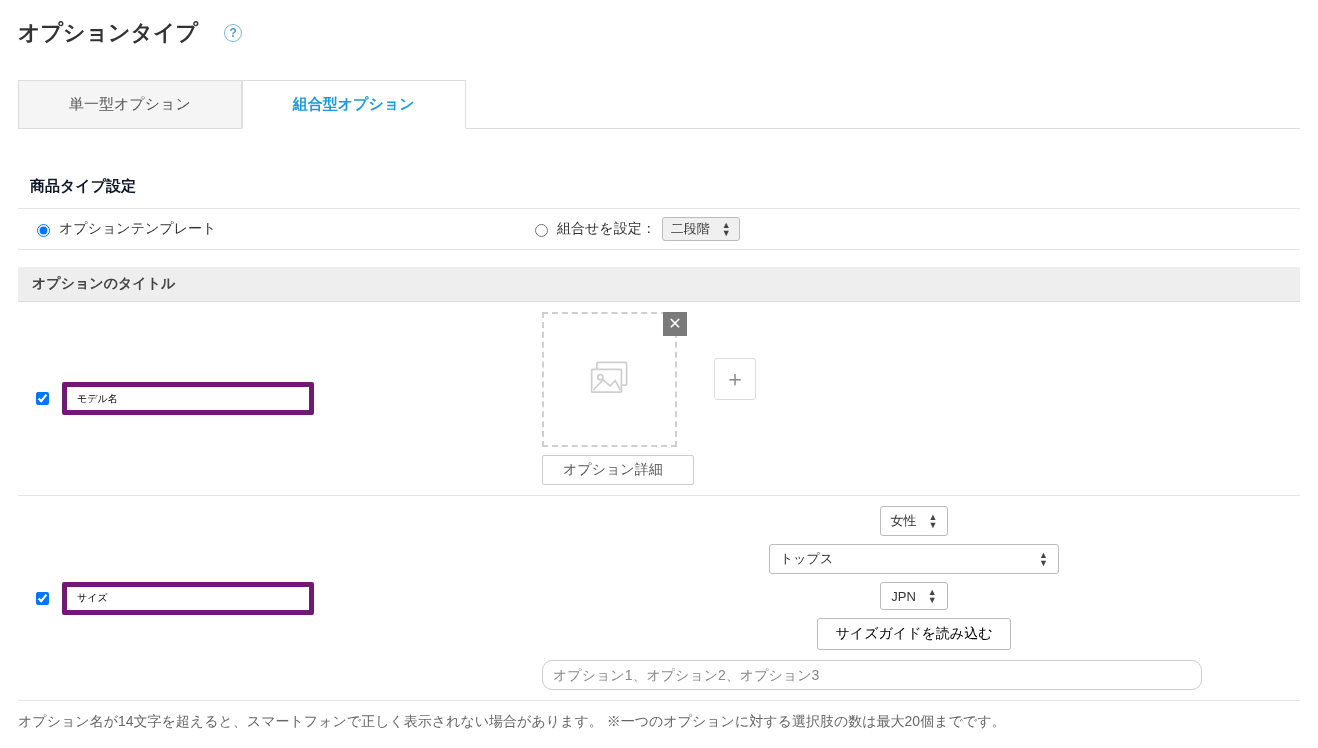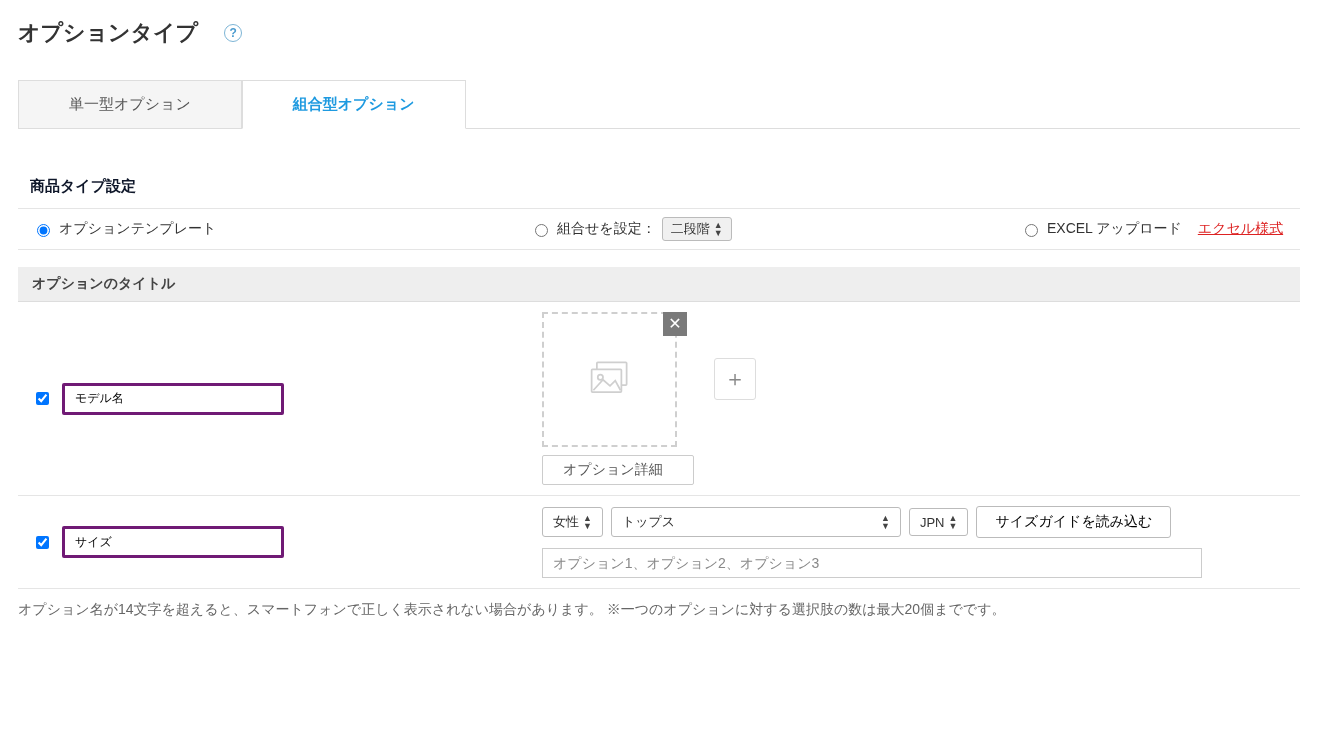--- a/index.html
+++ b/index.html
@@ -72,21 +72,21 @@
   .config-cell.left   { flex: 0 0 498px; }
   .config-cell.center { flex: 0 0 490px; }
   .config-cell.right  { flex: 1; justify-content: flex-start; }
   .select-like {
     border: 1px solid #bbb;
     background: #f0f0f0;
     padding: 2px 8px;
     border-radius: 3px;
     display: inline-flex;
     align-items: center;
-    gap: 4px;
+    gap: 12px;
     cursor: pointer;
     font-size: 13px;
   }
   .select-arrows { font-size: 9px; line-height: 8px; color: #444; }
   .excel-link { color: #d22; text-decoration: underline; cursor: pointer; }
 
   .header-row {
     background: #eeeeee;
     border-bottom: 1px solid #ddd;
     display: flex;
@@ -101,40 +101,40 @@
   .data-row {
     display: flex;
     border-bottom: 1px solid #e5e5e5;
     padding: 10px 14px;
     align-items: center;
   }
   .data-row .col-title  { flex: 0 0 510px; display:flex; align-items:center; gap:10px; }
   .data-row .col-detail { flex: 1; }
 
   input[type=text].field {
-    border: 3px solid #701a75;
+    border: 5px solid #701a75;
     padding: 6px 10px;
-    font-size: 12px;
-    width: 222px;
+    font-size: 10px;
+    width: 252px;
     border-radius: 2px;
   }
   input[type=text].detail-field {
     border: 1px solid #ccc;
     padding: 6px 20px;
     font-size: 14px;
     width: 152px;
     border-radius: 2px;
     color: #555;
   }
   input[type=text].wide-field {
     border: 1px solid #ccc;
     padding: 6px 10px;
     font-size: 14px;
     width: 660px;
-    border-radius: 0;
+    border-radius: 10px;
   }
   input::placeholder { color: #888; }
 
   .img-area { display: inline-block; position: relative; margin-right: 20px; }
   .img-drop {
     width: 135px; height: 135px;
     border: 2px dashed #cfcfcf;
     display: flex; align-items: center; justify-content: center;
     margin-bottom: 8px;
     position: relative;
@@ -160,21 +160,21 @@
     cursor: pointer;
     vertical-align: top;
     margin-top: 46px;
     border-radius: 3px;
   }
   .img-area-wrap { display: flex; align-items: flex-start; }
 
   .size-row .col-detail {
     display: flex; flex-direction: column; gap: 10px;
   }
-  .select-strip { display: flex; gap: 8px; align-items: center; }
+  .select-strip { display: flex; gap: 8px; align-items: center; flex-direction: column; }
   .btn {
     border: 1px solid #bbb;
     background: #fff;
     padding: 6px 18px;
     border-radius: 3px;
     cursor: pointer;
     font-size: 14px;
   }
   .select-like.wide { min-width: 290px; justify-content: space-between; background:#fff; border-color:#bbb; padding:5px 10px; }
   .select-like.small { background:#fff; border-color:#bbb; padding:5px 10px; }
@@ -211,25 +211,20 @@
     <input type="radio" checked="" style="">
     <span>オプションテンプレート</span>
   </div>
   <div class="config-cell center">
     <input type="radio" style="">
     <span>組合せを設定：</span>
     <span class="select-like">
       <span>二段階</span>
       <span class="select-arrows">▲<br>▼</span>
     </span>
-  </div>
-  <div class="config-cell right">
-    <input type="radio" style="">
-    <span>EXCEL アップロード</span>&nbsp;
-    <span class="excel-link">エクセル様式</span>
   </div>
 </div>
 
 
 <div class="header-row">
   <div class="col-title">オプションのタイトル</div>
 </div>
 
 
 <div class="data-row">

